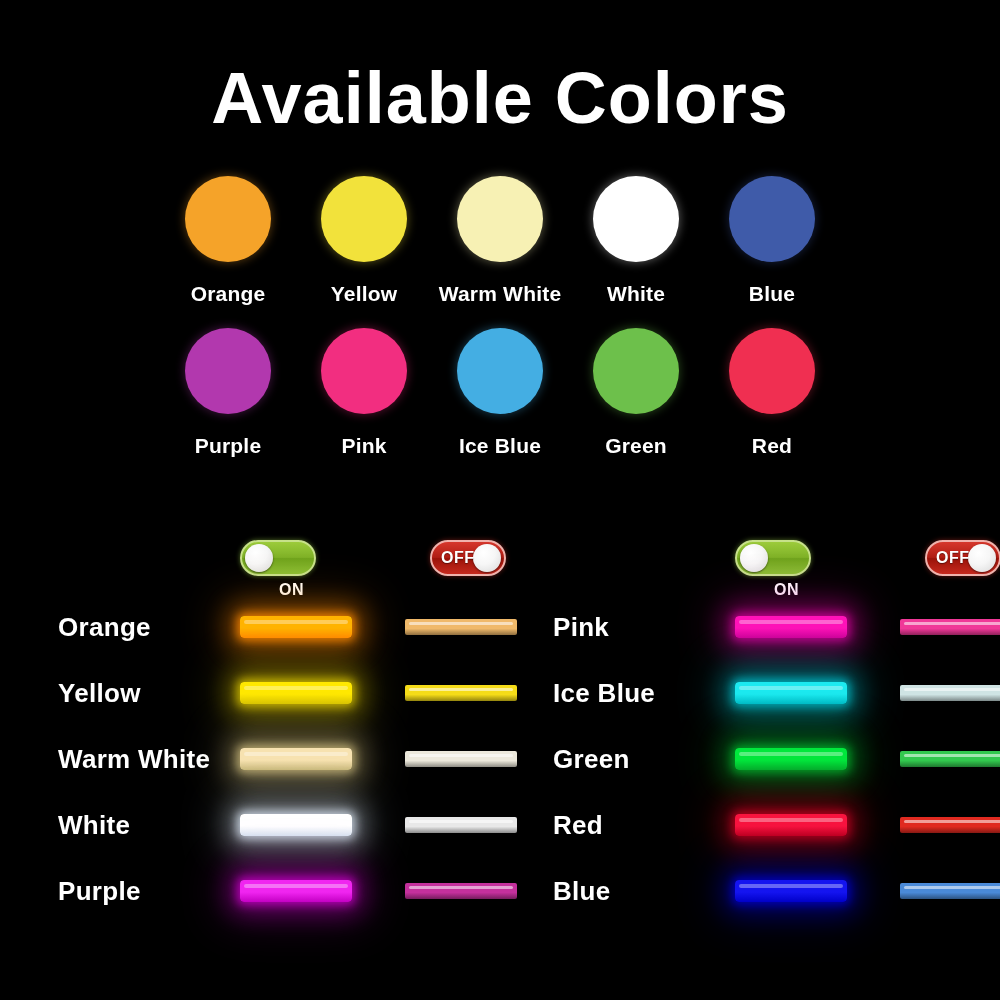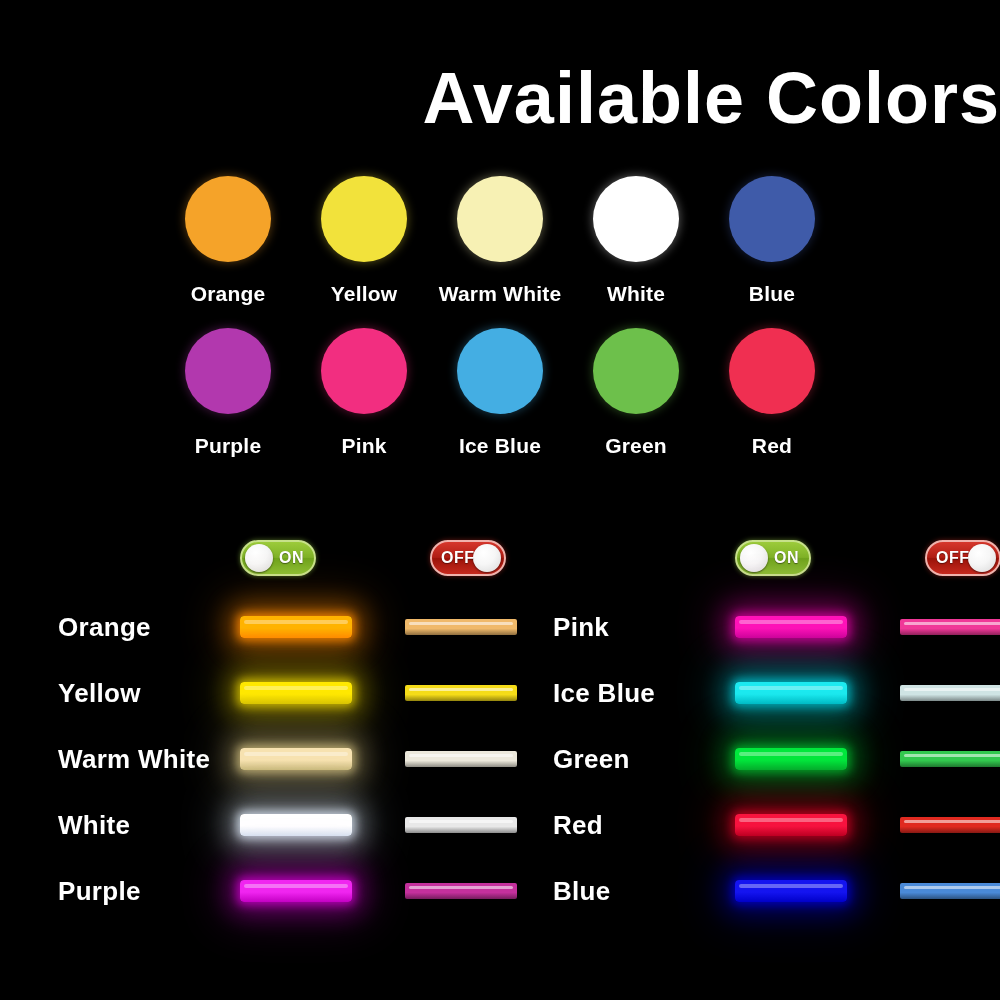--- a/index.html
+++ b/index.html
@@ -15,21 +15,21 @@
     color: #ffffff;
     position: relative;
   }
 
   
   #page-title {
     position: absolute;
     top: 62px;
     left: 0;
     width: 1000px;
-    text-align: right;
+    text-align: center;
     font-size: 72px;
     font-weight: bold;
     letter-spacing: 1px;
     line-height: 1;
     color: #ffffff;
   }
 
   
   #swatch-grid {
     position: absolute;
@@ -118,21 +118,21 @@
     text-shadow: 0 1px 1px rgba(0,0,0,0.45);
   }
 
   .toggle.on {
     left: 190px;
     background: linear-gradient(180deg, #9ccb3b 0%, #7fb227 48%, #6fa31c 52%, #8cbf34 100%);
     border: 2px solid #c7e18a;
     box-shadow: 0 0 5px rgba(150,200,70,0.55);
   }
   .toggle.on .knob  { left: 3px; }
-  .toggle.on .tg-text { right: 10px; }
+  .toggle.on .tg-text { right: 10px; margin-top: 32px; }
 
   .toggle.off {
     left: 380px;
     background: linear-gradient(180deg, #d6372c 0%, #b01d14 48%, #9b1309 52%, #c6291e 100%);
     border: 2px solid #f0b2ac;
     box-shadow: 0 0 5px rgba(200,50,40,0.5);
   }
   .toggle.off .knob  { right: 3px; }
   .toggle.off .tg-text { left: 9px; }
 

